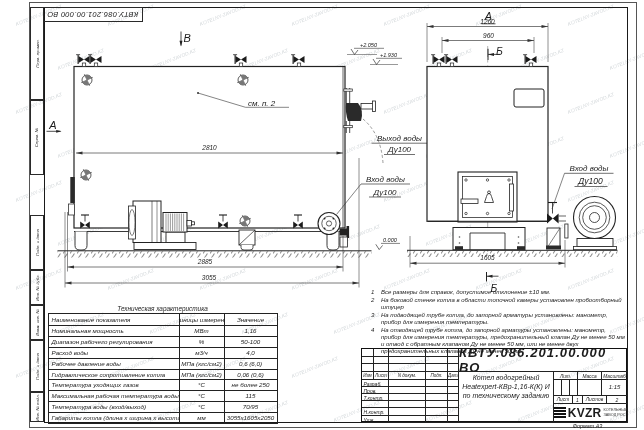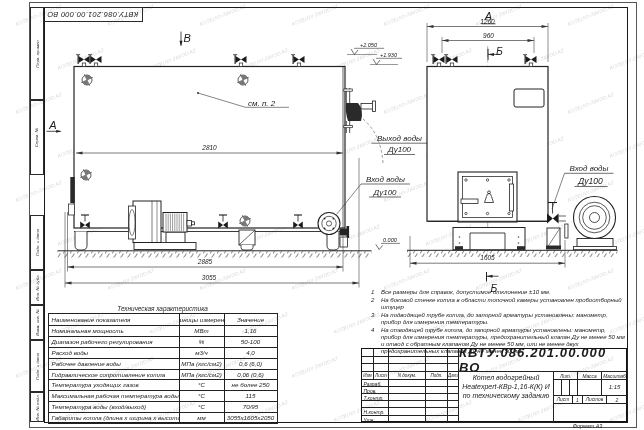--- a/index.html
+++ b/index.html
@@ -553,14 +553,22 @@
     <div class="tbc" style="left: 240px; top: 23px; width: 26px; height: 7.5px; font-size: 4.8px; text-align: center; padding-top: 1.6px;">Масштаб</div>
     <div class="tbc" style="left: 192px; top: 30.5px; width: 8px; height: 16.5px; font-size: 5px;"></div>
     <div class="tbc" style="left: 200px; top: 30.5px; width: 8px; height: 16.5px; font-size: 5px;"></div>
     <div class="tbc" style="left: 208px; top: 30.5px; width: 8px; height: 16.5px; font-size: 5px;"></div>
     <div class="tbc" style="left: 216px; top: 30.5px; width: 24px; height: 16.5px; font-size: 5px;"></div>
     <div class="tbc" style="left: 240px; top: 30.5px; width: 26px; height: 16.5px; font-size: 6px; display: flex; align-items: center; justify-content: center;">1:15</div>
     <div class="tbc" style="left: 192px; top: 47px; width: 19px; height: 7.5px; font-size: 4.8px; text-align: center; padding-top: 1.4px;">Лист</div>
     <div class="tbc" style="left: 211px; top: 47px; width: 10px; height: 7.5px; font-size: 5px; text-align: center; padding-top: 1.2px;">1</div>
     <div class="tbc" style="left: 221px; top: 47px; width: 24px; height: 7.5px; font-size: 4.8px; text-align: center; padding-top: 1.4px;">Листов</div>
     <div class="tbc" style="left: 245px; top: 47px; width: 21px; height: 7.5px; font-size: 5px; text-align: center; padding-top: 1.2px;">2</div>
+    <div class="tbc" style="left: 192px; top: 54.5px; width: 74px; height: 19.5px; font-size: 5px; display: flex; align-items: center; justify-content: center; gap: 2px;">
+      <div style="width: 12px; height: 12px; background: repeating-linear-gradient(rgb(17, 17, 17) 0px, rgb(17, 17, 17) 2px, rgb(255, 255, 255) 2px, rgb(255, 255, 255) 3px); flex: 0 0 auto;"></div>
+      <div style="font-weight: 700; font-size: 12px; font-style: normal; letter-spacing: 0.3px;">KVZR</div>
+      <div style="font-size: 3.8px; line-height: 4.4px; font-style: normal; color: rgb(51, 51, 51);">
+        <div>КОТЕЛЬНЫЙ</div>
+        <div>ЗАВОД РОС</div>
+      </div>
+    </div>
   </div>
 <div id="fmt" class="abs">Формат А3</div>
 
 </body></html>

